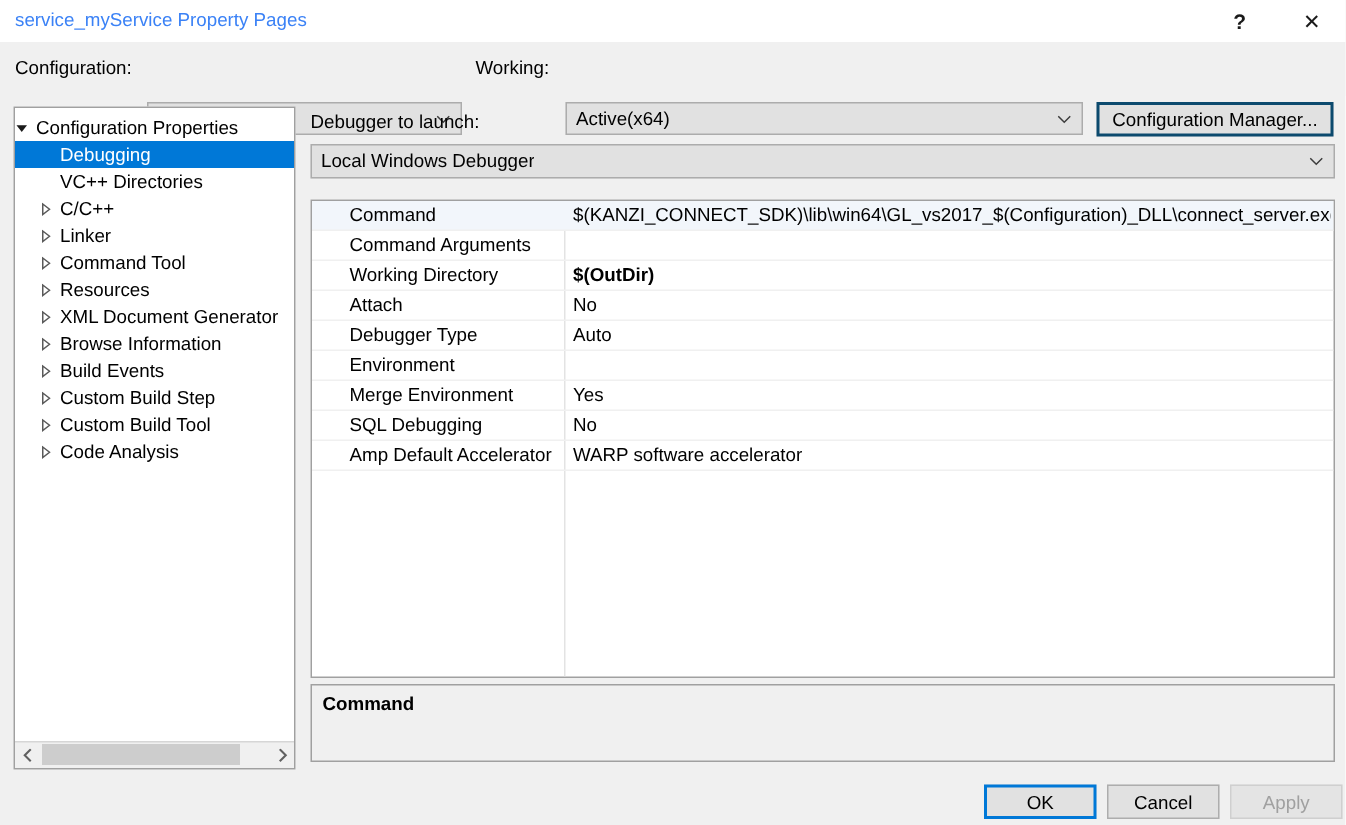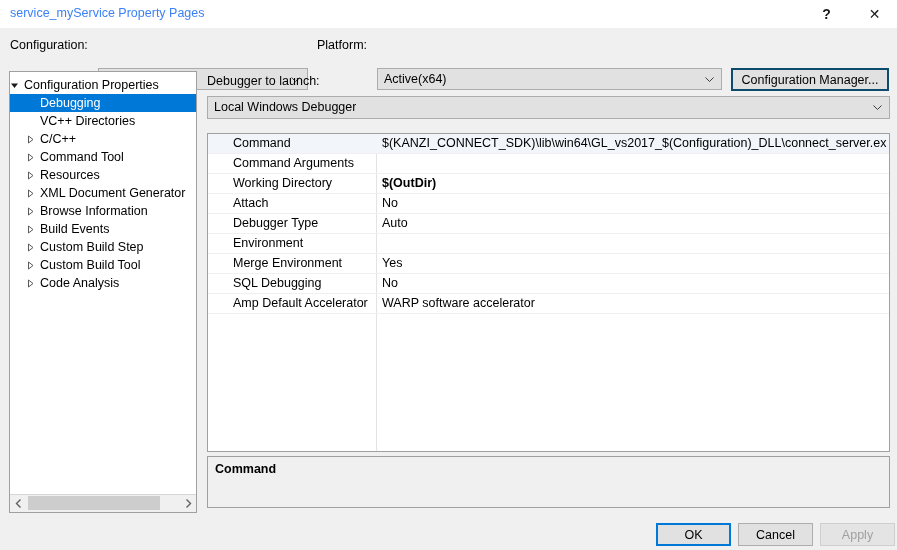--- a/index.html
+++ b/index.html
@@ -237,21 +237,21 @@
 
     <div class="combo" id="configuration-combo">
       <span class="combo-text">Active(Debug)</span>
       <span class="chev">
         <svg width="9" height="9" viewBox="0 0 9 9">
             <path d="M0.5 2.5 L4.5 6.5 L8.5 2.5" fill="none" stroke="#3c3c3c" stroke-width="1"></path>
           </svg>
       </span>
     </div>
 
-    <div class="cfg-label" id="platform-label">Platform:</div>
+    <div class="cfg-label" id="platform-label">Working:</div>
 
     <div class="combo" id="platform-combo">
       <span class="combo-text">Active(x64)</span>
       <span class="chev">
         <svg width="9" height="9" viewBox="0 0 9 9">
             <path d="M0.5 2.5 L4.5 6.5 L8.5 2.5" fill="none" stroke="#3c3c3c" stroke-width="1"></path>
           </svg>
       </span>
     </div>
 
@@ -274,20 +274,28 @@
         <div class="tree-item">
           <span class="tree-label" style="left: 30px;">VC++ Directories</span>
         </div>
         <div class="tree-item">
           <span class="tree-arrow" style="left: 13px;">
             <svg width="9" height="9" viewBox="0 0 9 9">
               <path d="M2.5 1 L7 4.5 L2.5 8 Z" fill="none" stroke="#5a5a5a" stroke-width="1"></path>
             </svg>
           </span>
           <span class="tree-label" style="left: 30px;">C/C++</span>
+        </div>
+        <div class="tree-item">
+          <span class="tree-arrow" style="left: 13px;">
+            <svg width="9" height="9" viewBox="0 0 9 9">
+              <path d="M2.5 1 L7 4.5 L2.5 8 Z" fill="none" stroke="#5a5a5a" stroke-width="1"></path>
+            </svg>
+          </span>
+          <span class="tree-label" style="left: 30px;">Linker</span>
         </div>
         <div class="tree-item">
           <span class="tree-arrow" style="left: 13px;">
             <svg width="9" height="9" viewBox="0 0 9 9">
               <path d="M2.5 1 L7 4.5 L2.5 8 Z" fill="none" stroke="#5a5a5a" stroke-width="1"></path>
             </svg>
           </span>
           <span class="tree-label" style="left: 30px;">Command Tool</span>
         </div>
         <div class="tree-item">

